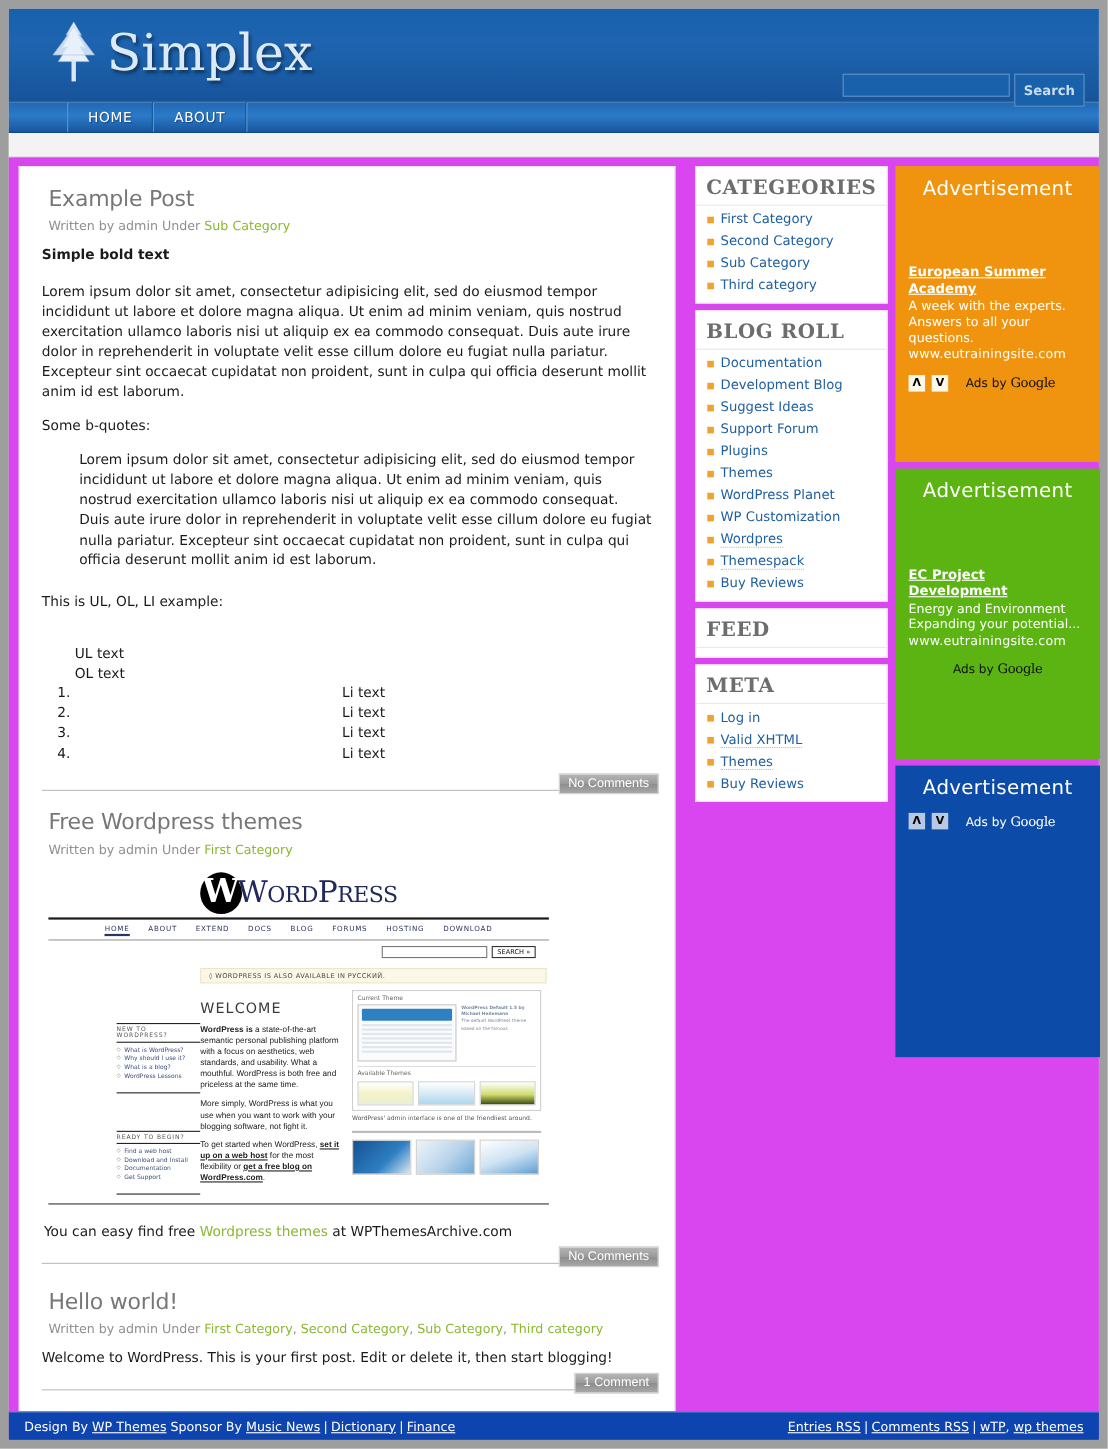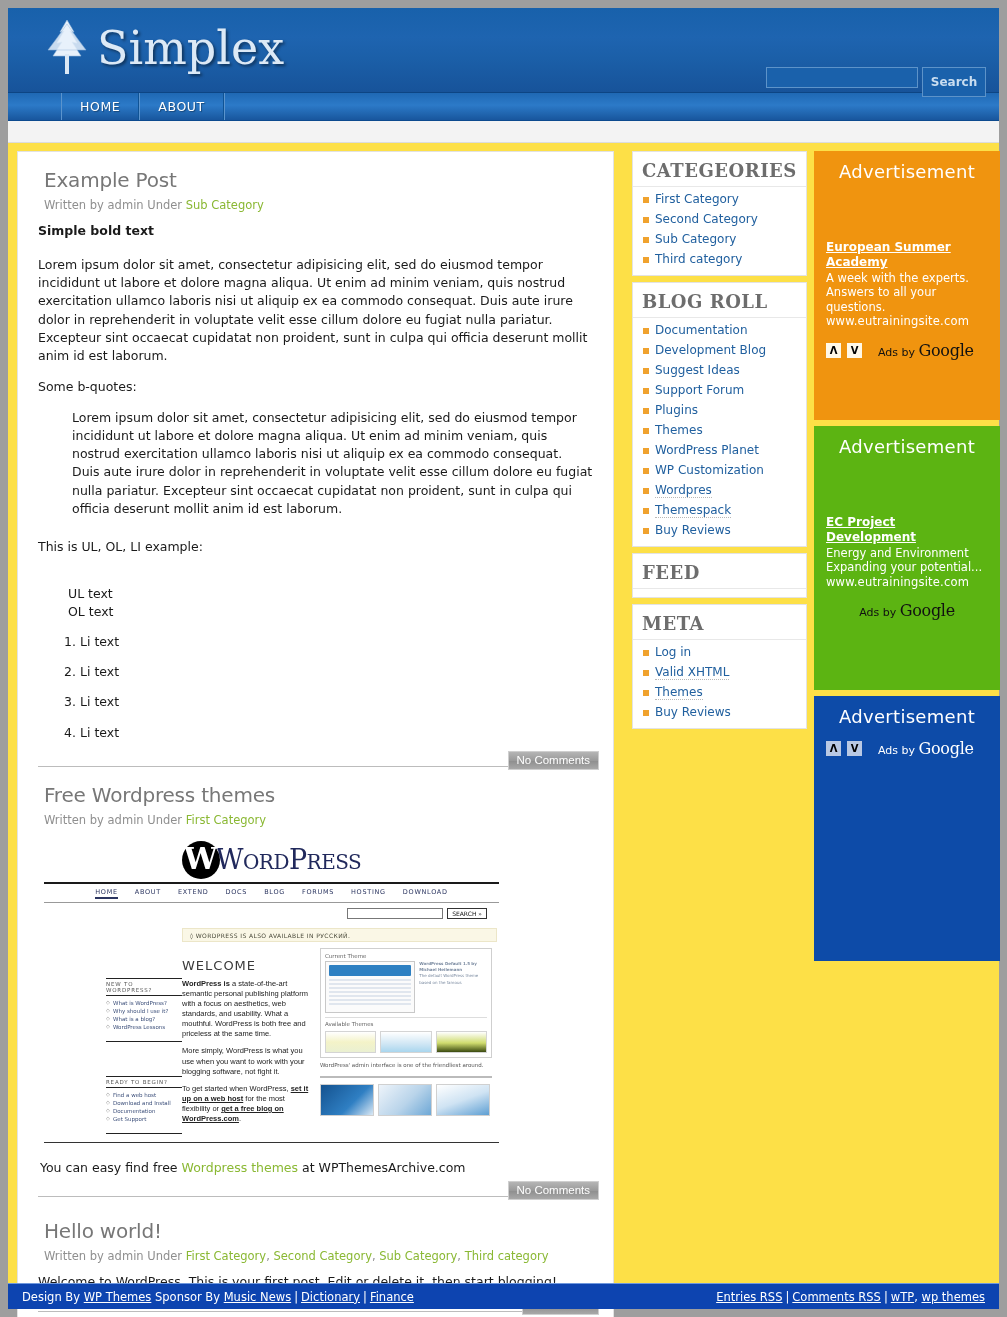--- a/index.html
+++ b/index.html
@@ -75,21 +75,21 @@
   }
   .nav-spacer { flex:1; border-left:1px solid #5b94cd; }
 
   
   .sub-strip { height:22px; background:#f3f3f3; border-bottom:1px solid #dcdcdc; }
 
   
   .body-wrap {
     position:relative;
     height:1164px;
-    background:#fde047;
+    background:#d946ef;
     padding:8px 0 0 0;
   }
 
   .content {
     position:absolute; left:9px; top:8px; width:597px;
     background:#ffffff;
     border:1px solid #e2e2e2;
     border-bottom:1px solid #f0dede;
     min-height:1134px;
     padding:14px 20px 8px 20px;
@@ -105,21 +105,21 @@
   .post-meta a { color:#8ab833; text-decoration:none; }
   .post-body { color:#1a1a1a; font-size:12.5px; line-height:1.45; }
   .post-body p { margin:0 0 13px 0; }
   .post-body b, .post-body strong { font-weight:bold; }
   .post-body blockquote {
     margin:0 0 13px 34px; padding:0;
   }
   .ul-plain { list-style:none; margin:0 0 0 30px; padding:0; }
   .ul-plain > li { margin:0; }
   .ol-plain { margin:0 0 0 8px; padding-left:22px; }
-  .ol-plain li { margin:12px; }
+  .ol-plain li { margin:0;text-align:center; }
   .nested-label { margin-left:24px; }
 
   .post-footer {
     position:relative;
     border-top:1px solid #bcbcbc;
     margin-top:12px;
     height:1px;
   }
   .comments-btn {
     position:absolute; right:-6px; top:-16px;
@@ -187,21 +187,21 @@
     display:inline-block; width:15px; height:15px;
     background:#fff8e8; color:#000; font-size:10px; font-weight:bold;
     text-align:center; line-height:15px;
   }
   .ad-blue .arrow-box { background:#b9c9e4; }
   .ads-by {
     font-size:11px; color:#111; font-family:"DejaVu Sans", sans-serif;
   }
   .ad-blue .ads-by { color:#ffffff; }
   .google-word {
-    font-family:"DejaVu Serif", serif; font-size:16px;
+    font-family:"DejaVu Serif", serif; font-size:12px;
     letter-spacing:-0.3px;
   }
   .ad-center { justify-content:center; }
 
   
   .wp-shot {
     width:455px; margin:12px 0 16px 6px;
     background:#ffffff; position:relative;
     font-family:"DejaVu Serif", serif;
   }

